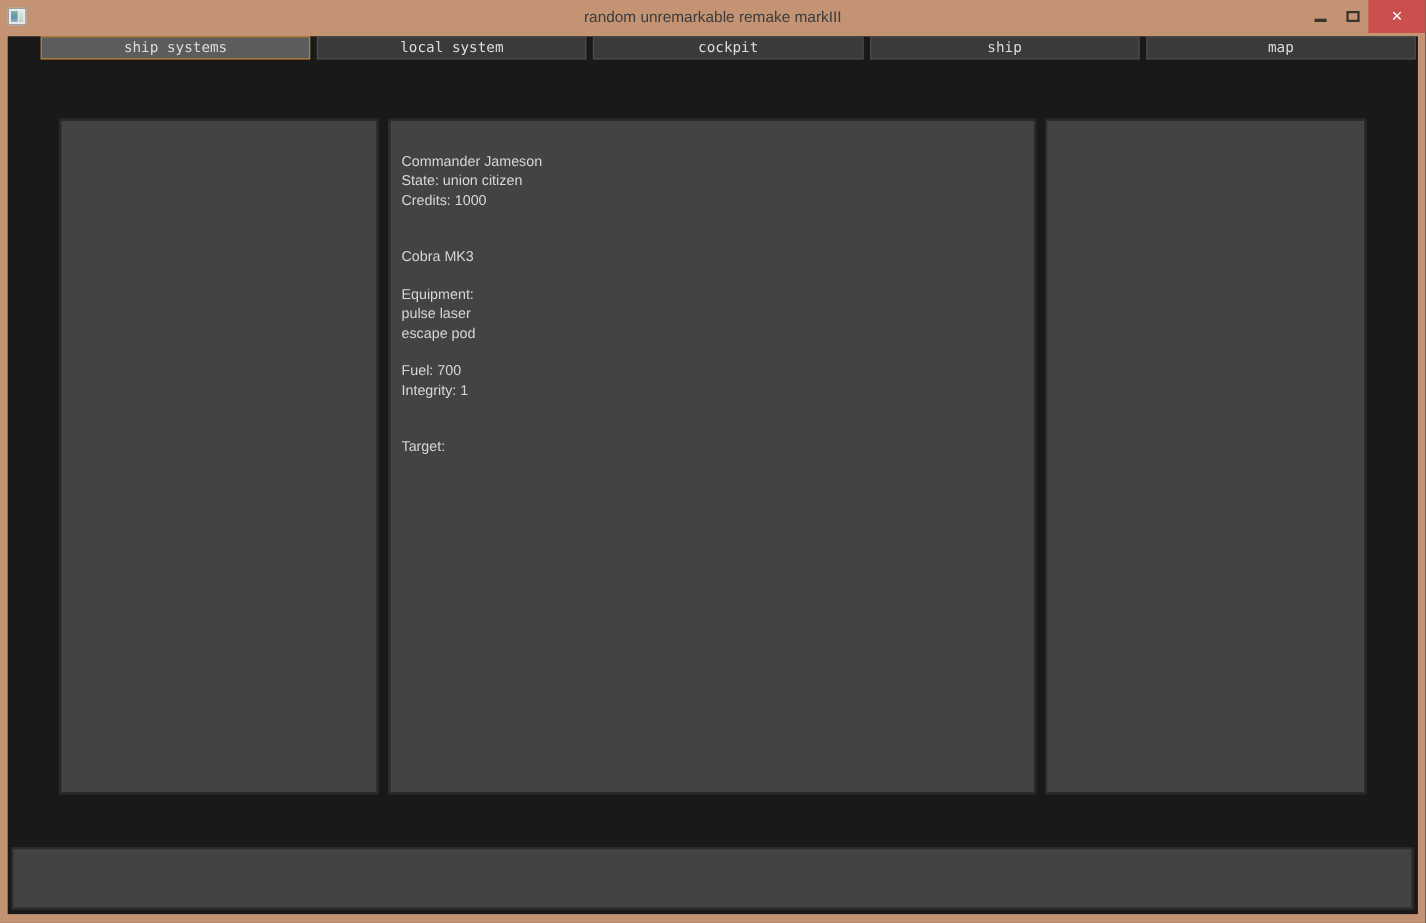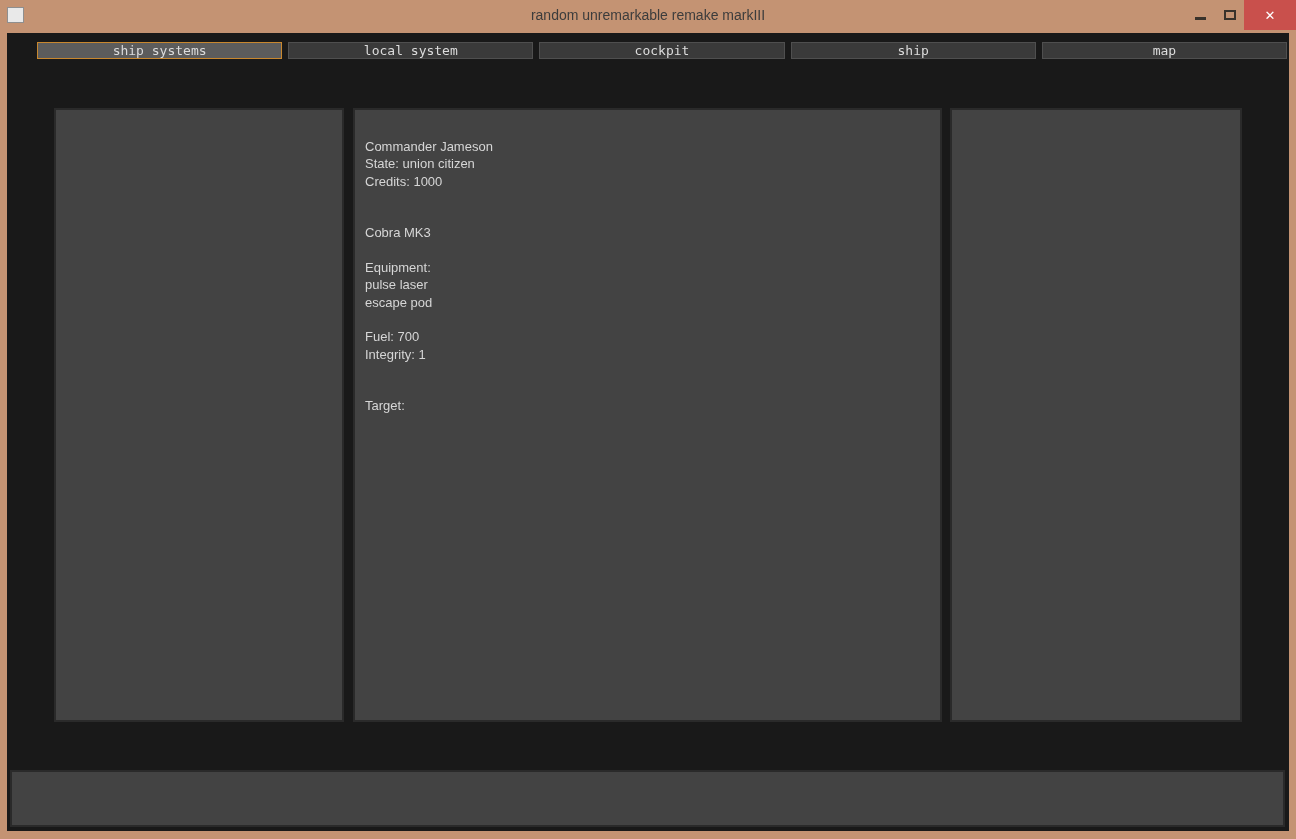--- a/index.html
+++ b/index.html
@@ -1,15 +1,15 @@
 <!DOCTYPE html>
 <html><head>
 <meta charset="utf-8">
 <style>
-  * { margin: 0; padding: 0; box-sizing: border-box; align-items: center; }
+  * { margin: 0; padding: 0; box-sizing: border-box; }
   html, body { background: #555; }
   body { font-family: "Liberation Sans", sans-serif; }
 
   .window {
     width: 1296px;
     height: 839px;
     background: #c49373;
     display: flex;
     flex-direction: column;
     position: relative;
@@ -106,21 +106,21 @@
     height: 798px;
     background: #191919;
   }
 
   
   .tabbar {
     position: absolute;
     left: 2px;
     top: 0;
     width: 1278px;
-    height: 35px;
+    height: 21px;
     display: flex;
     gap: 6px;
     padding-left: 28px;
   }
   .tab {
     flex: 1 1 0;
     background: #3a3a3a;
     border: 1px solid #4f4f4f;
     color: #dcdcdc;
     font-family: "DejaVu Sans Mono", monospace;

